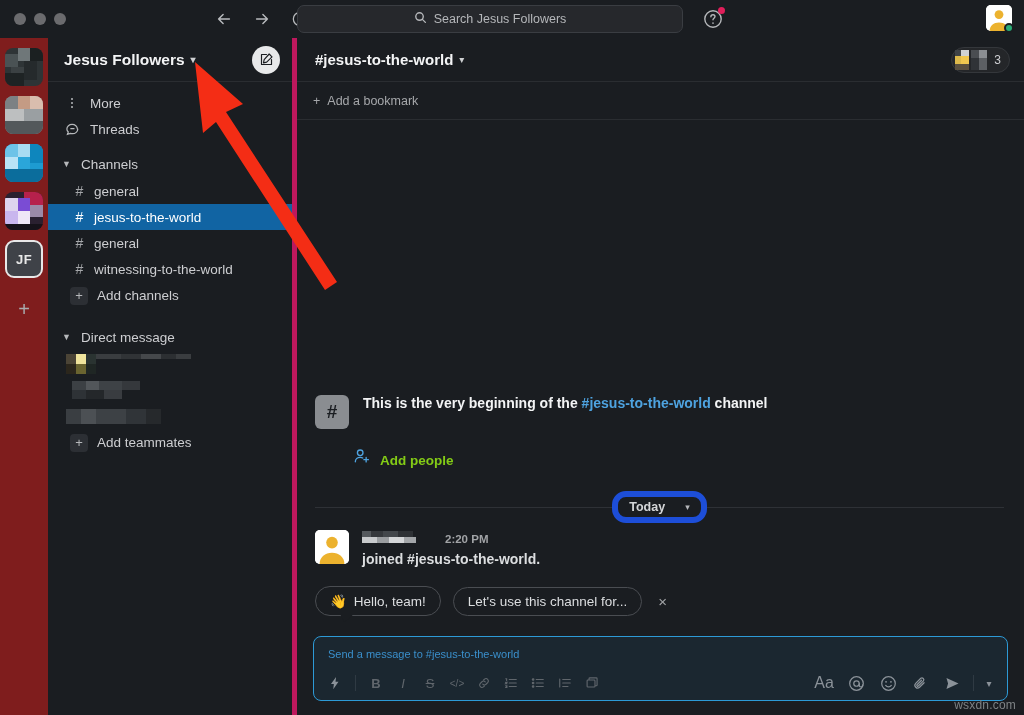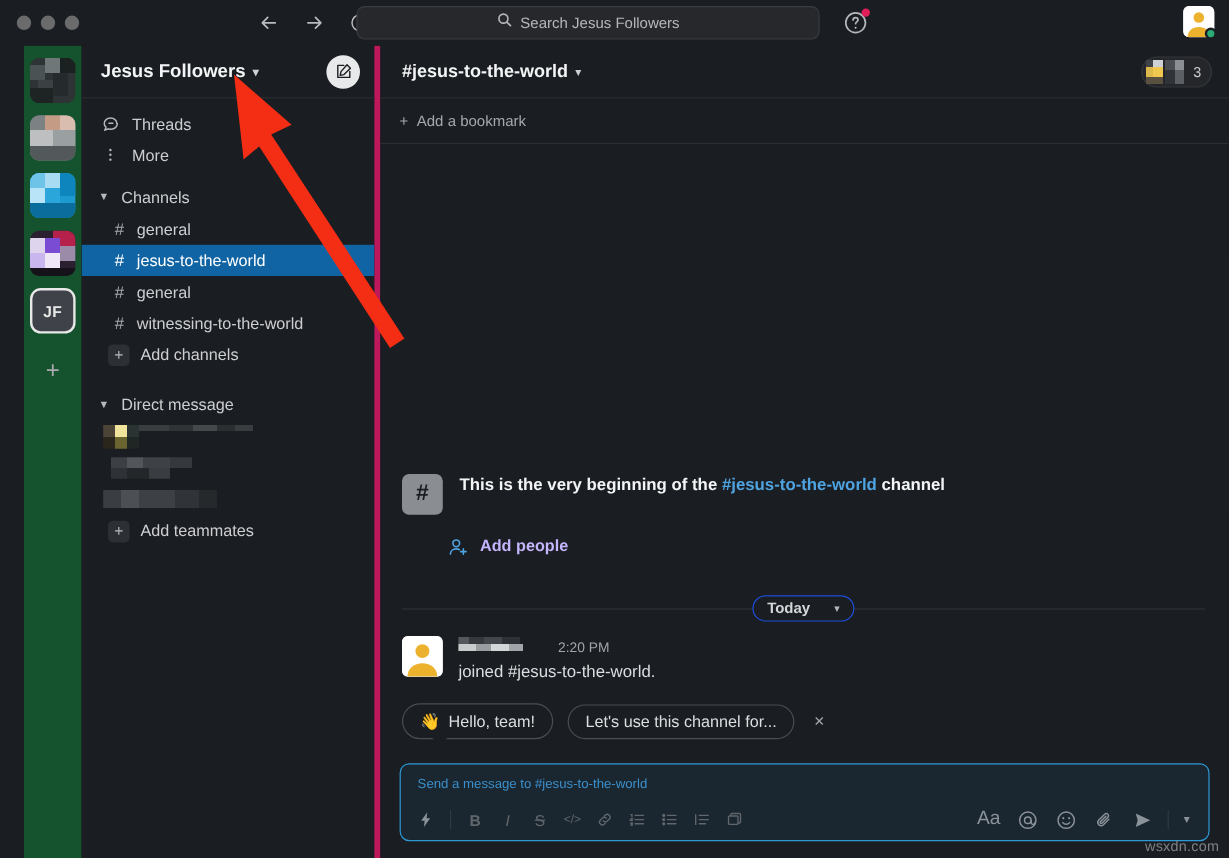--- a/index.html
+++ b/index.html
@@ -30,22 +30,22 @@
   .helpdot { position: absolute; right: -1px; top: -1px; width: 7px; height: 7px; border-radius: 50%; background: #e01e5a; }
   .topavatar { position: absolute; right: 12px; top: 5px; width: 26px; height: 26px; }
   .topavatar .av { width: 26px; height: 26px; border-radius: 5px; background: #fff; overflow: hidden; position: relative; }
   .topavatar .avdot { position: absolute; right: -2px; bottom: -2px; width: 10px; height: 10px; border-radius: 50%; background: #2bac76; border: 2px solid #1a1d21; }
 
   
   .body { flex: 1; display: flex; min-height: 0; }
 
   
   .rail {
-    width: 48px; flex: 0 0 48px; background: #14532d;
-    display: flex; flex-direction: column; align-items: center; padding-top: 10px; gap: 0; margin-left: 20px;
+    width: 48px; flex: 0 0 48px; background: #7f1d1d;
+    display: flex; flex-direction: column; align-items: center; padding-top: 10px; gap: 0;
   }
   .wsicon { width: 38px; height: 38px; border-radius: 8px; margin-bottom: 10px; overflow: hidden; }
   .wsactive {
     width: 38px; height: 38px; border-radius: 9px; background: #3f4248;
     border: 2px solid #e8e8e8; display: flex; align-items: center; justify-content: center;
     color: #e8e8e8; font-size: 13px; font-weight: 700; letter-spacing: .3px; margin-bottom: 14px;
   }
   .railadd { width: 34px; height: 34px; display: flex; align-items: center; justify-content: center; color: #a9abae; font-size: 20px; font-weight: 300; }
 
   
@@ -96,31 +96,31 @@
   }
   .members .mcount { font-size: 12px; color: #cdced1; }
   .bookbar { height: 38px; flex: 0 0 38px; border-bottom: 1px solid #2a2d31; display: flex; align-items: center; padding-left: 16px; gap: 7px; color: #a6a8ab; font-size: 12.5px; }
 
   .msgscroll { flex: 1; position: relative; overflow: hidden; display: flex; flex-direction: column; justify-content: flex-end; padding-bottom: 4px; }
   .intro { display: flex; gap: 14px; padding: 0 20px 0 18px; margin-bottom: 18px; }
   .introicon { width: 34px; height: 34px; border-radius: 6px; background: #8a8d91; display: flex; align-items: center; justify-content: center; color: #1a1d21; font-size: 19px; font-weight: 700; flex: 0 0 34px; margin-top: 2px; }
   .introtxt .l1 { font-size: 14px; font-weight: 700; color: #f3f4f5; line-height: 21px; }
   .introtxt .l2 { font-size: 13.5px; color: #b8babd; line-height: 21px; }
   .lnk { color: #4ea3e0; }
-  .addpeople { display: flex; align-items: flex-start; gap: 9px; color: #c4b5fd; font-size: 13.5px; font-weight: 700; padding-left: 56px; margin-bottom: 26px; }
+  .addpeople { display: flex; align-items: flex-end; gap: 9px; color: #84cc16; font-size: 13.5px; font-weight: 700; padding-left: 56px; margin-bottom: 26px; }
 
   .daydiv { position: relative; height: 26px; margin: 0 20px 10px 18px; display: flex; align-items: center; justify-content: center; }
   .daydiv .line { position: absolute; left: 0; right: 0; top: 50%; height: 1px; background: #2e3136; }
   .daypill {
-    position: relative; background: #1a1d21; border: 1px solid #1d4ed8; border-radius: 14px;
+    position: relative; background: #1a1d21; border: 6px solid #1d4ed8; border-radius: 14px;
     padding: 3px 11px; font-size: 12.5px; font-weight: 700; color: #d4d6d8; display: flex; align-items: center; gap: 20px;
   }
   .daypill .chev { font-size: 9px; font-weight: 400; color: #b6b8bb; }
 
-  .joinmsg { display: flex; gap: 13px; padding: 0 20px 0 18px; margin-bottom: 16px; }
+  .joinmsg { display: flex; gap: 13px; padding: 0 20px 0 18px; margin-bottom: 16px; font-weight: bold; }
   .joinav { width: 34px; height: 34px; border-radius: 5px; background: #fff; overflow: hidden; flex: 0 0 34px; }
   .joinline1 { display: flex; align-items: baseline; gap: 8px; height: 17px; }
   .joinline1 .time { font-size: 11.5px; color: #a2a4a7; }
   .joinline2 { font-size: 14px; color: #dcdee0; line-height: 21px; margin-top: 2px; }
 
   .chips { display: flex; align-items: center; gap: 12px; padding-left: 18px; margin-bottom: 16px; }
   .chip {
     border: 1px solid #4a4d52; border-radius: 16px; padding: 6px 14px; font-size: 13.5px;
     color: #dcdee0; display: flex; align-items: center; gap: 7px; background: #1a1d21; position: relative;
   }
@@ -287,37 +287,37 @@
             <path d="M3 3h6M3 3v12h12V9"></path>
               <path d="M12.2 2.4 15.6 5.8 9.2 12.2 5.4 13l.8-3.8z"></path>
           </svg>
         </div>
       </div>
 
       <div class="sbscroll">
 
         <div class="navrow">
           <span class="ic">
-            <svg width="15" height="15" viewBox="0 0 16 16" fill="none" stroke="currentColor" stroke-width="1.3">
-                <path d="M13.6 7.6c0 2.7-2.5 4.9-5.6 4.9-.8 0-1.5-.1-2.2-.4L2.6 13.2l.9-2.6c-.9-.8-1.5-2-1.5-3.2 0-2.7 2.5-4.9 5.6-4.9s5.6 2.2 5.6 4.9z"></path>
-                <path d="M6.2 7.1h3.4" stroke-linecap="round"></path>
-              </svg>
-          </span>
-          <span>Threads</span>
-        </div>
-
-        <div class="navrow">
-          <span class="ic">
             <svg width="14" height="14" viewBox="0 0 16 16" fill="currentColor">
                 <circle cx="8" cy="3.4" r="1.15"></circle>
                 <circle cx="8" cy="8" r="1.15"></circle>
                 <circle cx="8" cy="12.6" r="1.15"></circle>
               </svg>
           </span>
           <span>More</span>
+        </div>
+
+        <div class="navrow">
+          <span class="ic">
+            <svg width="15" height="15" viewBox="0 0 16 16" fill="none" stroke="currentColor" stroke-width="1.3">
+                <path d="M13.6 7.6c0 2.7-2.5 4.9-5.6 4.9-.8 0-1.5-.1-2.2-.4L2.6 13.2l.9-2.6c-.9-.8-1.5-2-1.5-3.2 0-2.7 2.5-4.9 5.6-4.9s5.6 2.2 5.6 4.9z"></path>
+                <path d="M6.2 7.1h3.4" stroke-linecap="round"></path>
+              </svg>
+          </span>
+          <span>Threads</span>
         </div>
 
         <div class="sect">
           <span class="tri">▼</span>
           <span>Channels</span>
         </div>
 
         <div class="chanrow">
           <span class="hash">#</span>
           <span>general</span>

